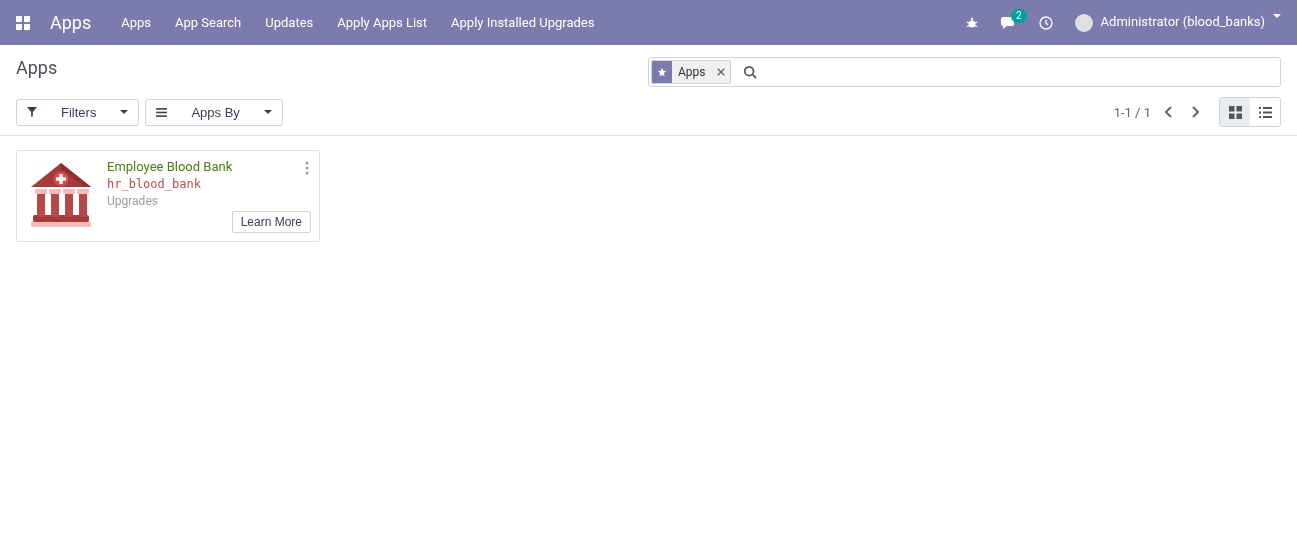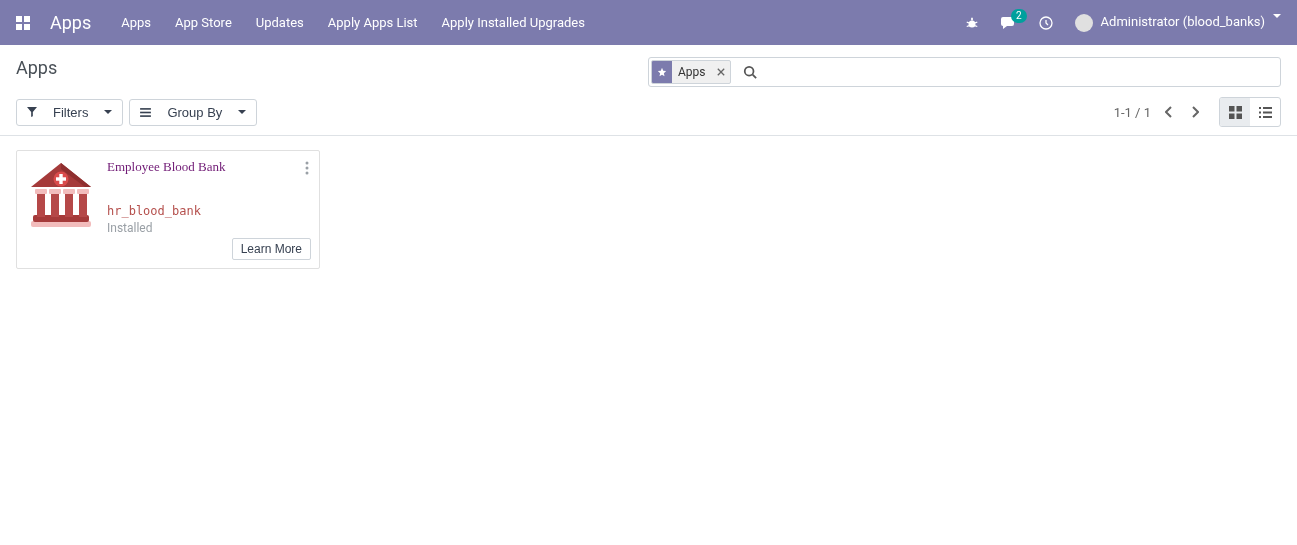--- a/index.html
+++ b/index.html
@@ -170,21 +170,21 @@
   }
   .btn {
     border: 1px solid var(--light-grey);
     background: #fff;
     padding: 5px 10px;
     border-radius: 3px;
     font-size: 13px;
     color:#374151;
     display:inline-flex;
     align-items:center;
-    gap:16px;
+    gap:24px;
     cursor:pointer;
   }
   .caret {
     width:0;height:0;border-left:4px solid transparent;border-right:4px solid transparent;border-top:4px solid currentColor;display:inline-block;
   }
   .cp-bottom-right {
     justify-self:end;
     display:flex;
     align-items:center;
     gap:16px;
@@ -223,22 +223,22 @@
     padding: 8px;
     gap: 10px;
     position: relative;
   }
   .card .thumb {
     width: 72px;
     height: 72px;
     flex-shrink: 0;
   }
   .card-body { flex:1; display:flex; flex-direction:column; gap:3px; position:relative; }
-  .card-title { font-size: 13px; color:#701a75;font-family:Liberation Serif, serif; }
-  .card-tech { font-family: ui-monospace, SFMono-Regular, Menlo, monospace; font-size:12px; color: var(--tech-red); margin-top: 26px; }
+  .card-title { font-size: 13px; color:#4d7c0f; }
+  .card-tech { font-family: ui-monospace, SFMono-Regular, Menlo, monospace; font-size:12px; color: var(--tech-red); }
   .card-status { font-size:12px; color:#9aa0a6; }
   .card-actions { display:flex; justify-content:flex-end; margin-top:0; }
   .learn-btn {
     border:1px solid var(--light-grey);
     background:#fff;
     font-size:12px;
     padding:3px 8px;
     cursor:pointer;
     color:#374151;
     border-radius:2px;
@@ -256,21 +256,21 @@
     <svg width="14" height="14" viewBox="0 0 14 14" fill="#fff">
       <rect x="0" y="0" width="6" height="6"></rect>
         <rect x="8" y="0" width="6" height="6"></rect>
       <rect x="0" y="8" width="6" height="6"></rect>
         <rect x="8" y="8" width="6" height="6"></rect>
     </svg>
   </div>
   <div class="brand">Apps</div>
   <div class="menu">
     <a>Apps</a>
-    <a>App Store</a>
+    <a>App Search</a>
     <a>Updates</a>
     <a>Apply Apps List</a>
     <a>Apply Installed Upgrades</a>
   </div>
   <div class="systray">
     <div class="systray-item">
       <svg width="14" height="14" viewBox="0 0 16 16" fill="#fff">
         <circle cx="8" cy="9" r="4"></circle>
           <rect x="7" y="2" width="2" height="3"></rect>
         <line x1="2" y1="7" x2="5" y2="8" stroke="#fff" stroke-width="1.5"></line>
@@ -333,21 +333,21 @@
         </svg>
       <span>Filters</span>
       <span class="caret"></span>
     </button>
     <button class="btn">
       <svg width="11" height="9" viewBox="0 0 12 10" stroke="#374151" stroke-width="1.8">
           <line x1="0" y1="1" x2="12" y2="1"></line>
           <line x1="0" y1="5" x2="12" y2="5"></line>
           <line x1="0" y1="9" x2="12" y2="9"></line>
         </svg>
-      <span>Group By</span>
+      <span>Apps By</span>
       <span class="caret"></span>
     </button>
   </div>
 
   <div class="cp-bottom-right">
     <div class="pager">
       <span>1-1 / 1</span>
       <span class="nav-btn">
         <svg width="8" height="12" viewBox="0 0 8 12" fill="none" stroke="#666" stroke-width="2">
             <path d="M6 1 L1 6 L6 11"></path>
@@ -411,19 +411,19 @@
     <div class="card-body">
       <div class="card-menu">
         <svg width="4" height="14" viewBox="0 0 4 14" fill="#9aa0a6">
           <circle cx="2" cy="2" r="1.5"></circle>
             <circle cx="2" cy="7" r="1.5"></circle>
             <circle cx="2" cy="12" r="1.5"></circle>
         </svg>
       </div>
       <div class="card-title">Employee Blood Bank</div>
       <div class="card-tech">hr_blood_bank</div>
-      <div class="card-status">Installed</div>
+      <div class="card-status">Upgrades</div>
       <div class="card-actions">
         <button class="learn-btn">Learn More</button>
       </div>
     </div>
   </div>
 </div>
 
 </body></html>

